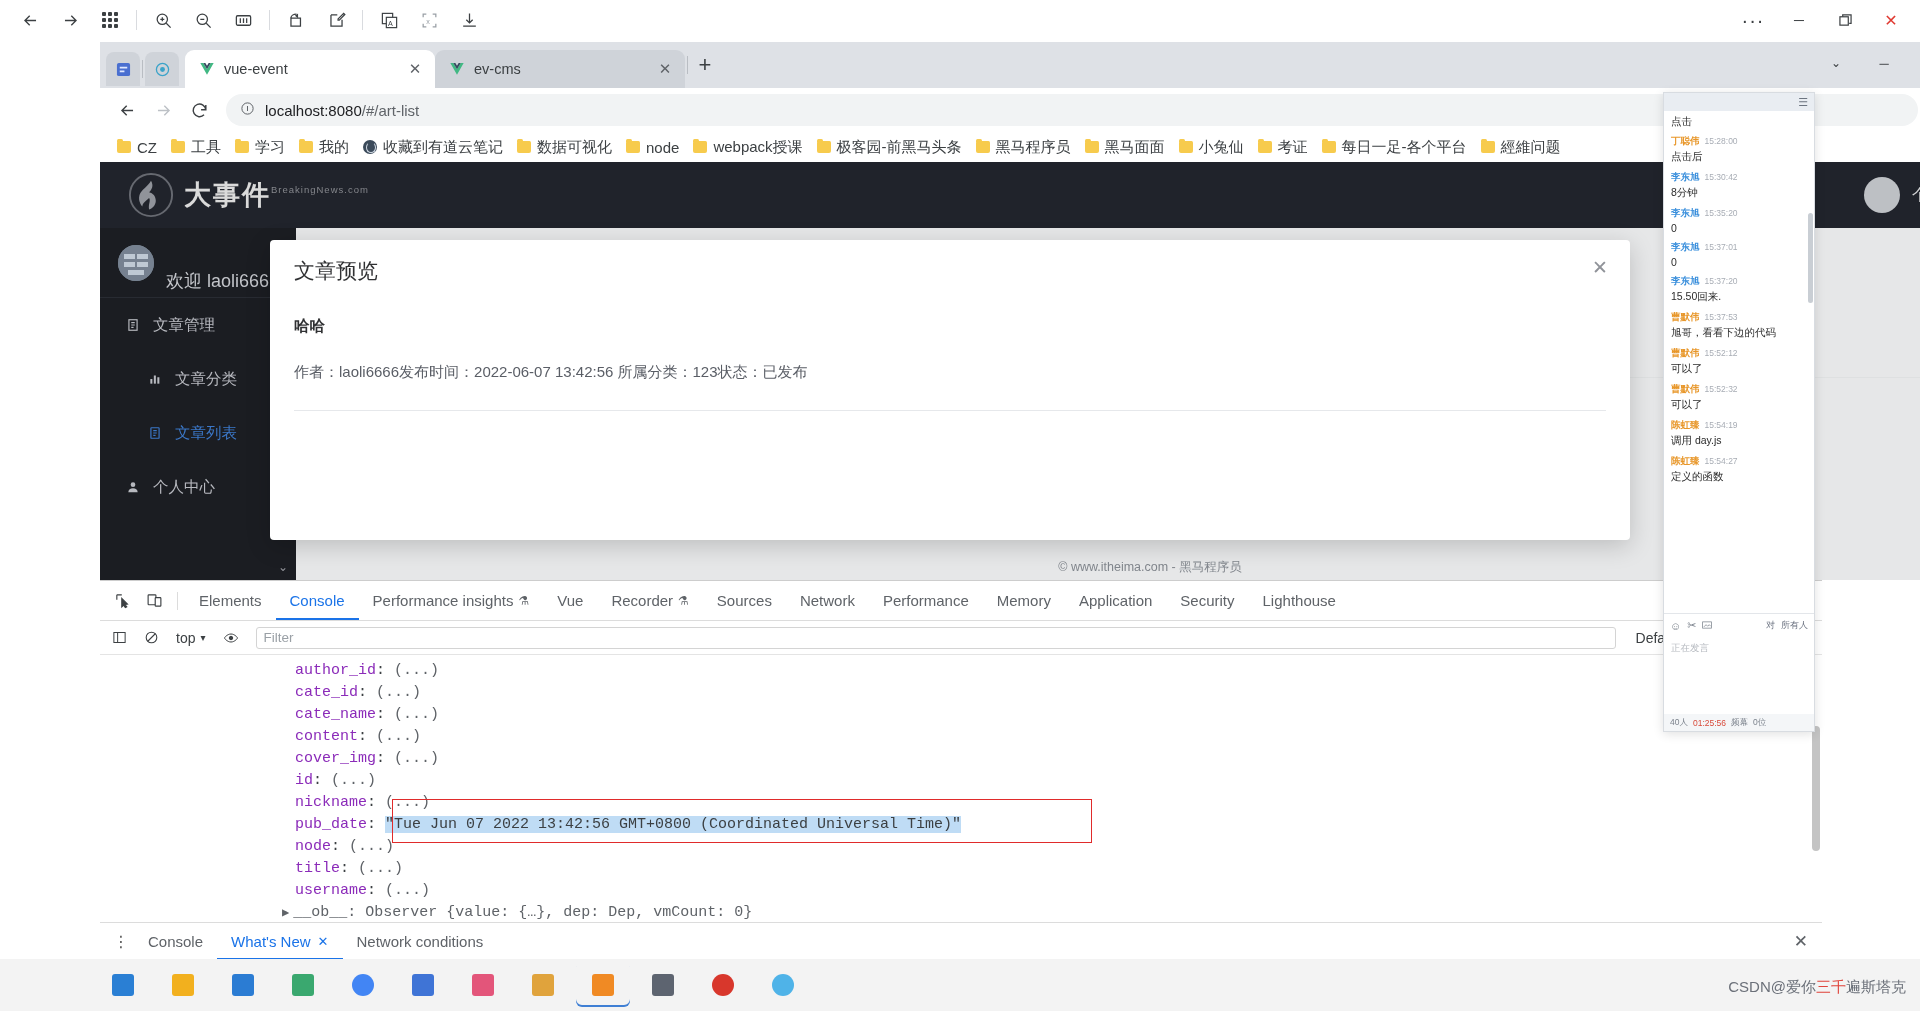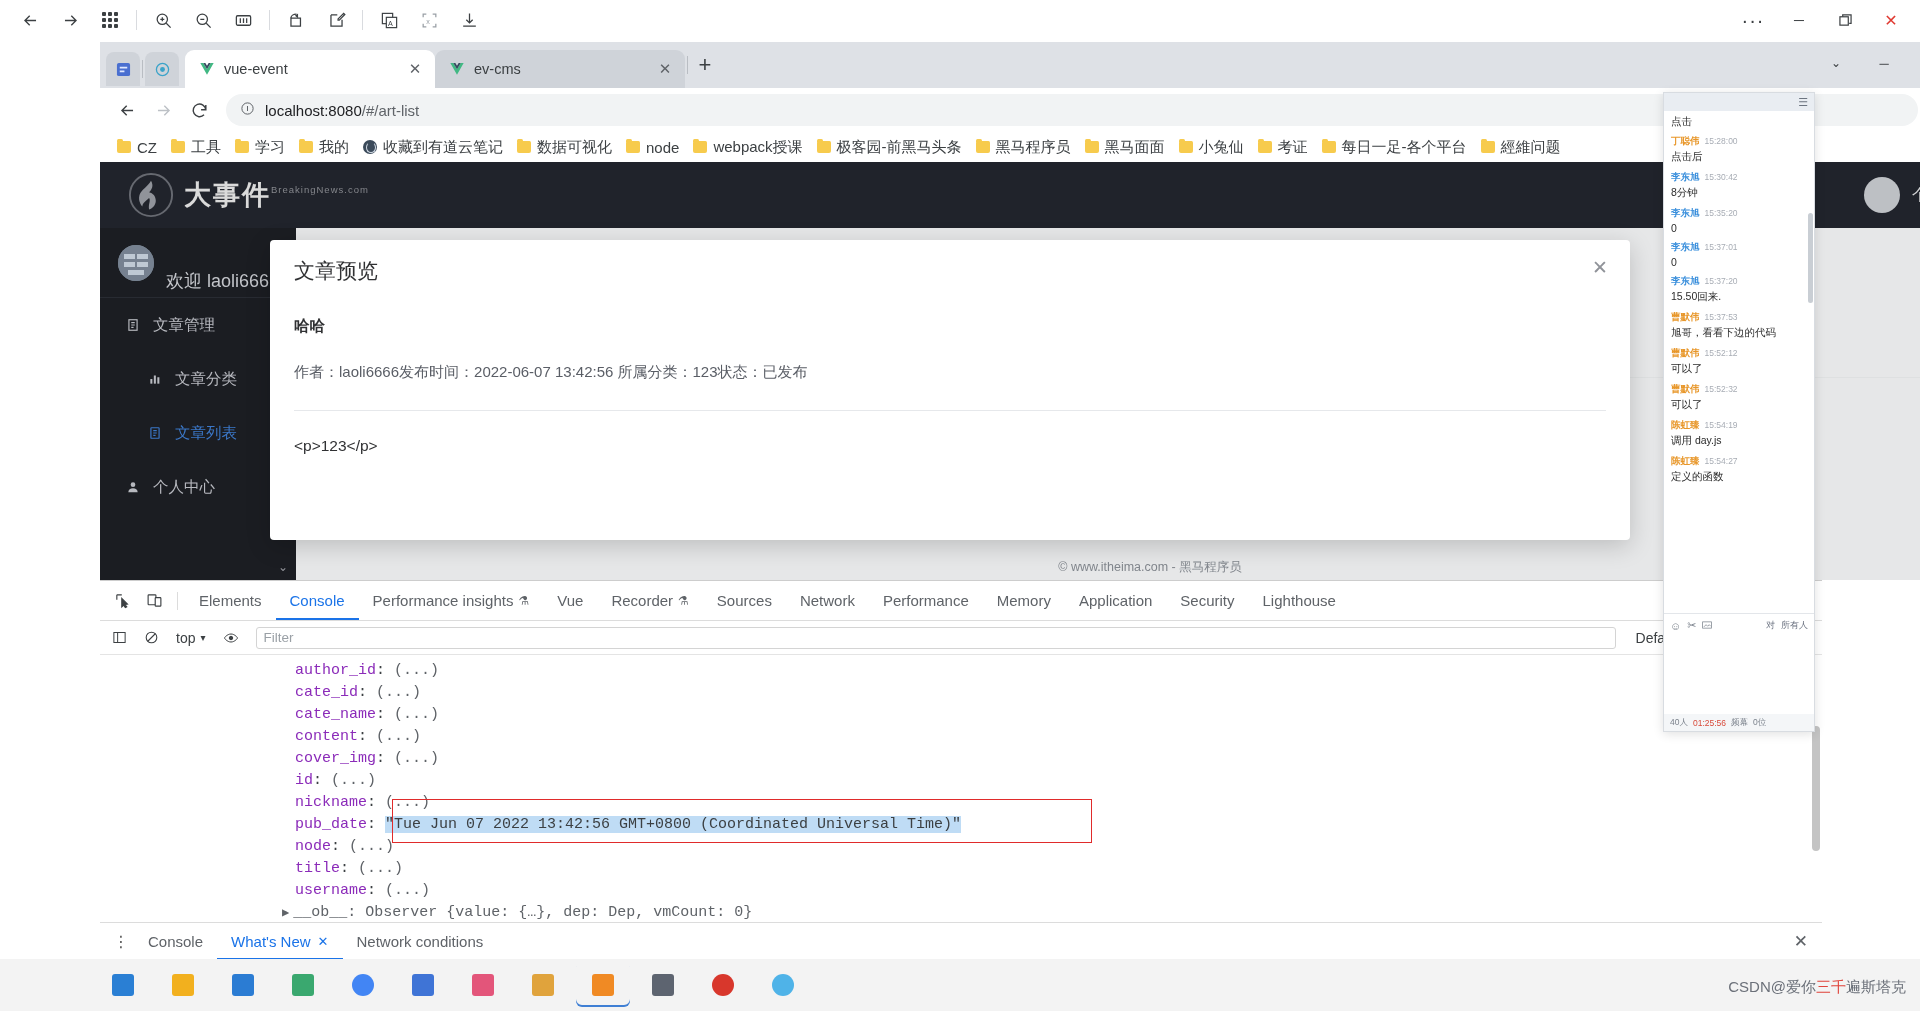--- a/index.html
+++ b/index.html
@@ -554,21 +554,20 @@
       <div class="modal-overlay"></div>
       <div class="modal">
         <div class="modal-head">
           <div class="modal-title">文章预览</div>
           <div class="modal-x">✕</div>
         </div>
         <div class="modal-body">
           <div class="art-title">哈哈</div>
           <div class="art-meta">作者：laoli6666发布时间：2022-06-07 13:42:56 所属分类：123状态：已发布</div>
           <div class="art-hr"></div>
-          <div class="art-content">&lt;p&gt;123&lt;/p&gt;</div>
         </div>
       </div>
     </div>
   </div>
 
   <div class="devtools">
     <div class="dt-tabbar">
       <div class="dt-iconbtn">
         <svg width="17" height="17" viewBox="0 0 24 24" fill="none" stroke="#3c4043" stroke-width="1.6">
             <path d="M4 4h7M4 4v7"></path>
@@ -766,20 +765,21 @@
       <span class="im-ico">✂</span>
       <span class="im-ico">
         <svg width="10" height="10" viewBox="0 0 16 16" fill="none" stroke="#7b828c" stroke-width="1.2">
             <rect x="1" y="3" width="14" height="10"></rect>
             <path d="M3 11l3.5-3.5L9 10l2.5-2.5L14 10"></path>
           </svg>
       </span>
       <span style="margin-left:auto;font-size:9px;color:#6b7280;">对</span>
       <span style="font-size:9px;color:#6b7280;">所有人</span>
     </div>
+    <div class="im-input"><span>正在发言</span></div>
     <div class="im-footbar">
       <span>40人</span>
       <span class="im-foot-red">01:25:56</span>
       <span>频幕</span>
       <span>0位</span>
     </div>
     <div class="im-scroll"></div>
   </div>
 
   <div class="side-wm">Shill</div>

